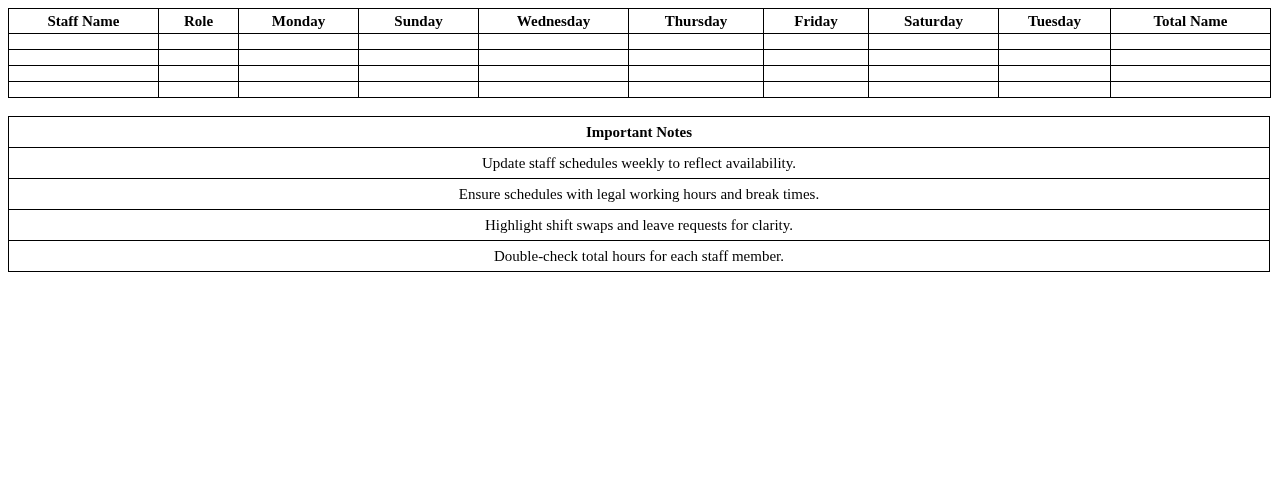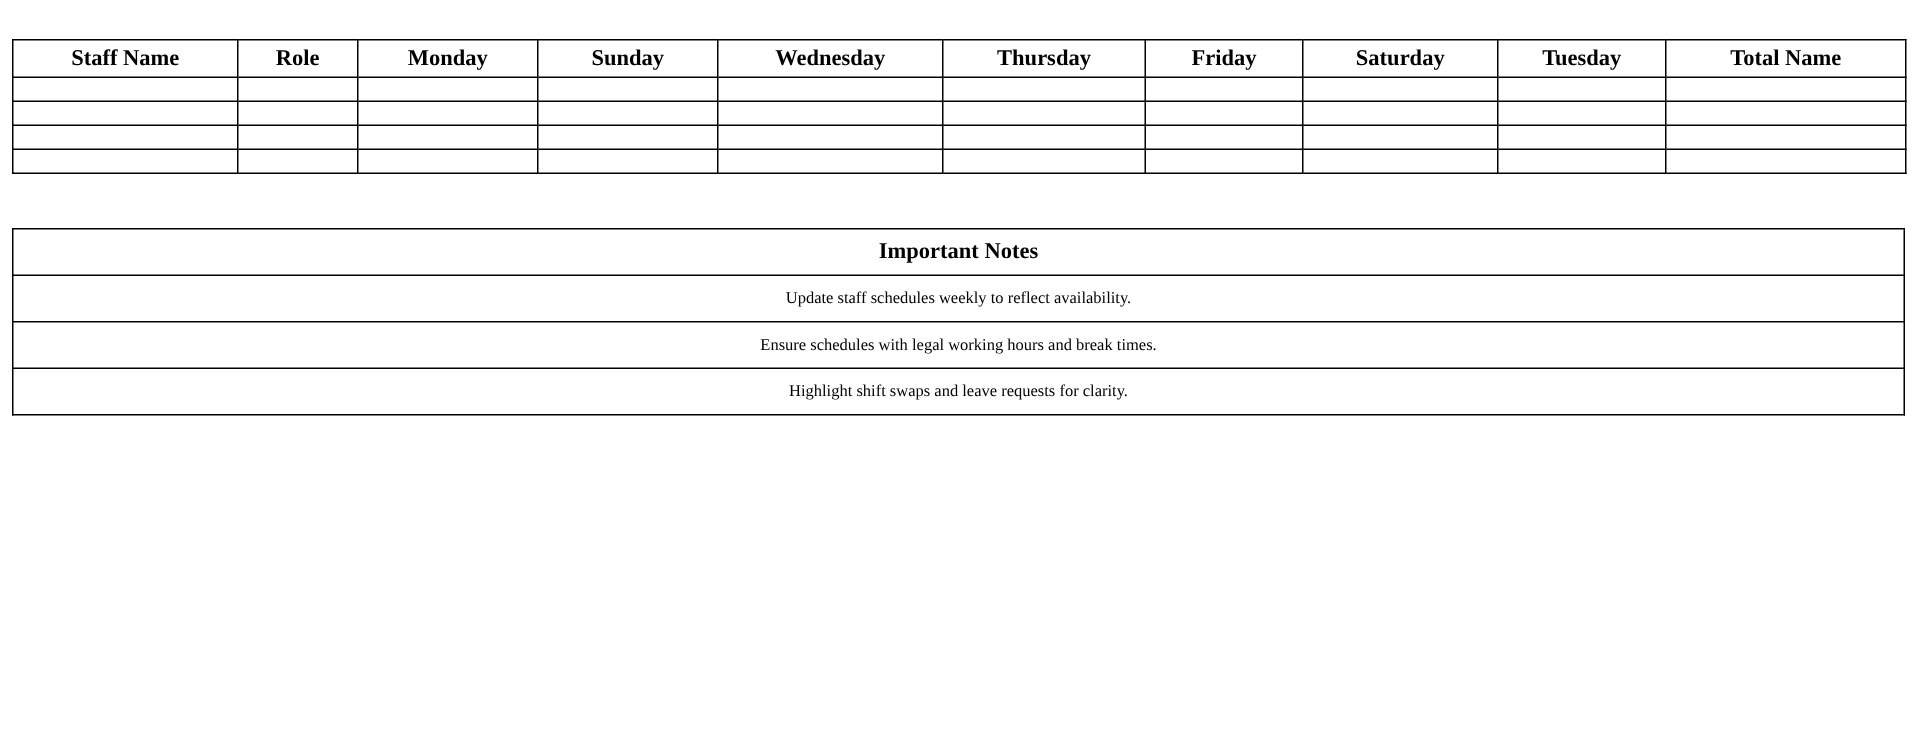--- a/index.html
+++ b/index.html
@@ -16,21 +16,20 @@
   }
   .page {
     padding: 8px 8px 0 8px;
     box-sizing: border-box;
   }
   table {
     border-collapse: collapse;
     table-layout: fixed;
     width: 1262px;
     border: 1px solid #000000;
-    margin-top: 18px;
   }
   table.schedule th,
   table.schedule td {
     border: 1px solid #000000;
     height: 15px;
     padding: 0 4px;
   }
   table.schedule th {
     font-weight: bold;
     font-size: 15px;
@@ -52,21 +51,21 @@
   table.notes th {
     border: 1px solid #000000;
     font-weight: bold;
     font-size: 15px;
     text-align: center;
     height: 28px;
     vertical-align: middle;
   }
   table.notes td {
     border: 1px solid #000000;
-    font-size: 11px;
+    font-size: 15px;
     text-align: center;
     height: 28px;
     vertical-align: middle;
     font-weight: normal;
   }
 </style>
 </head>
 <body>
 
 <div class="page">
@@ -161,16 +160,19 @@
     <tbody>
       <tr>
         <td>Update staff schedules weekly to reflect availability.</td>
       </tr>
       <tr>
         <td>Ensure schedules with legal working hours and break times.</td>
       </tr>
       <tr>
         <td>Highlight shift swaps and leave requests for clarity.</td>
       </tr>
+      <tr>
+        <td>Double-check total hours for each staff member.</td>
+      </tr>
     </tbody>
   </table>
 
 </div>
 
 </body></html>

